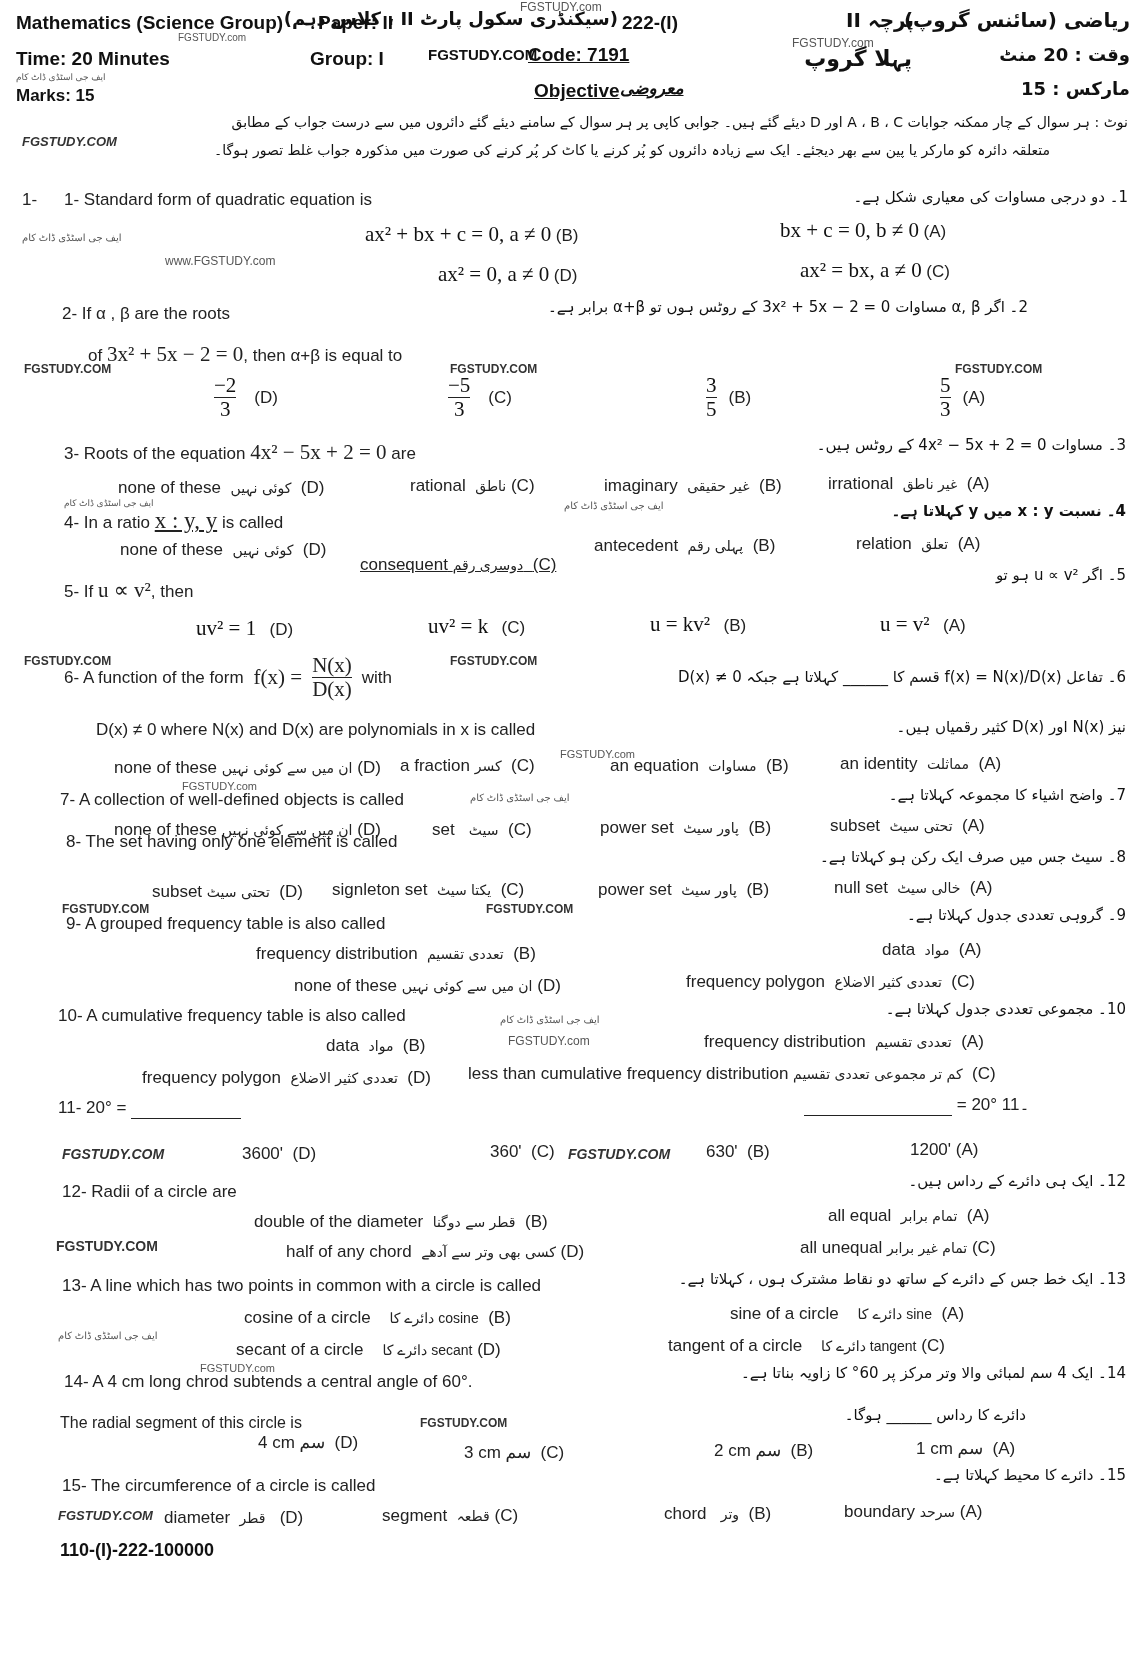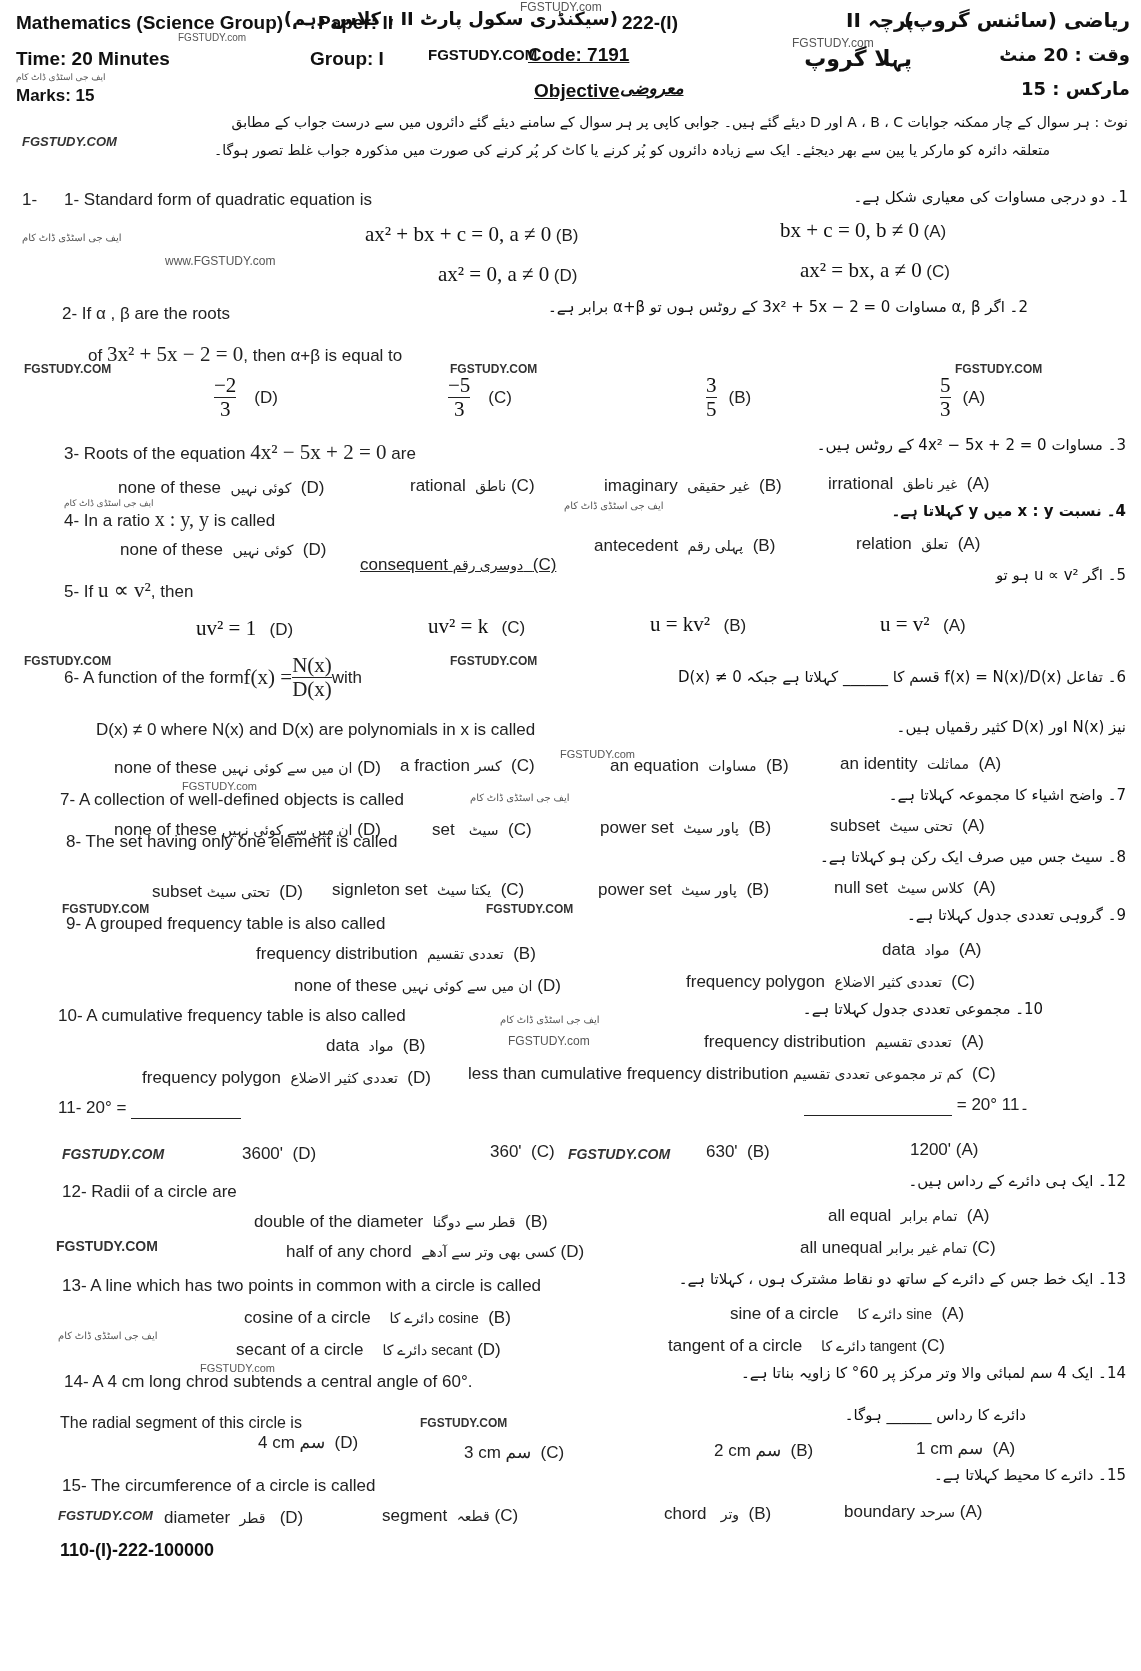--- a/index.html
+++ b/index.html
@@ -126,21 +126,21 @@
   <div class="abs opt" style="left:410px;top:476px;"><span>rational</span>&nbsp;&nbsp;<span class="ur uopt">ناطق</span>&nbsp;<span>(C)</span></div>
   <div class="abs opt" style="left:604px;top:476px;"><span>imaginary</span>&nbsp;&nbsp;<span class="ur uopt">غیر حقیقی</span>&nbsp;&nbsp;<span>(B)</span></div>
   <div class="abs opt" style="left:828px;top:474px;"><span>irrational</span>&nbsp;&nbsp;<span class="ur uopt">غیر ناطق</span>&nbsp;&nbsp;<span>(A)</span></div>
   <div class="abs wm-light" style="left:564px;top:500px;font-size:10px;">ایف جی اسٹڈی ڈاٹ کام</div>
   <div class="abs wm-light" style="left:64px;top:498px;font-size:9px;">ایف جی اسٹڈی ڈاٹ کام</div>
 </div>
 
 <div>
   <div class="abs q" style="left:64px;top:508px;">
     <span>4- In a ratio</span>
-    <span class="math" style="font-size:20px;">x : y, y</span>
+    <span class="math" style="font-size:23px;text-decoration:underline;">x : y, y</span>
     <span>is called</span>
   </div>
   <div class="abs ur uq" style="left:700px;top:502px;width:426px;text-align:right;font-weight:bold;">4۔ نسبت x : y میں y کہلاتا ہے۔</div>
   <div class="abs opt" style="left:120px;top:540px;"><span>none of these</span>&nbsp;&nbsp;<span class="ur uopt">کوئی نہیں</span>&nbsp;&nbsp;<span>(D)</span></div>
   <div class="abs opt" style="left:360px;top:555px;text-decoration:underline;"><span>consequent</span>&nbsp;<span class="ur uopt">دوسری رقم</span>&nbsp;&nbsp;<span>(C)</span></div>
   <div class="abs opt" style="left:594px;top:536px;"><span>antecedent</span>&nbsp;&nbsp;<span class="ur uopt">پہلی رقم</span>&nbsp;&nbsp;<span>(B)</span></div>
   <div class="abs opt" style="left:856px;top:534px;"><span>relation</span>&nbsp;&nbsp;<span class="ur uopt">تعلق</span>&nbsp;&nbsp;<span>(A)</span></div>
 </div>
 
 <div>
@@ -151,21 +151,21 @@
   <div class="abs ur uq" style="left:800px;top:566px;width:326px;text-align:right;">5۔ اگر u ∝ v² ہو تو</div>
   <div class="abs" style="left:196px;top:616px;"><span class="math">uv² = 1</span>&nbsp;&nbsp;&nbsp;<span class="opt">(D)</span></div>
   <div class="abs" style="left:428px;top:614px;"><span class="math">uv² = k</span>&nbsp;&nbsp;&nbsp;<span class="opt">(C)</span></div>
   <div class="abs" style="left:650px;top:612px;"><span class="math">u = kv²</span>&nbsp;&nbsp;&nbsp;<span class="opt">(B)</span></div>
   <div class="abs" style="left:880px;top:612px;"><span class="math">u = v²</span>&nbsp;&nbsp;&nbsp;<span class="opt">(A)</span></div>
 </div>
 
 <div>
   <div class="abs wm" style="left:24px;top:654px;font-size:12px;">FGSTUDY.COM</div>
   <div class="abs wm" style="left:450px;top:654px;font-size:12px;">FGSTUDY.COM</div>
-  <div class="abs q" style="left:64px;top:654px;display:flex;align-items:center;">
+  <div class="abs q" style="left:64px;top:654px;display:flex;align-items:center;gap:10px;">
     <span>6- A function of the form</span>
     <span class="math">f(x) =</span>
     <span class="frac">
         <span>N(x)</span>
         <span class="bar"></span>
         <span>D(x)</span>
       </span>
     <span>with</span>
   </div>
   <div class="abs ur uq" style="left:550px;top:668px;width:576px;text-align:right;">6۔ تفاعل f(x) = N(x)/D(x) قسم کا ______ کہلاتا ہے جبکہ D(x) ≠ 0</div>
@@ -188,38 +188,38 @@
   <div class="abs opt" style="left:600px;top:818px;"><span>power set</span>&nbsp;&nbsp;<span class="ur uopt">پاور سیٹ</span>&nbsp;&nbsp;<span>(B)</span></div>
   <div class="abs opt" style="left:830px;top:816px;"><span>subset</span>&nbsp;&nbsp;<span class="ur uopt">تحتی سیٹ</span>&nbsp;&nbsp;<span>(A)</span></div>
 </div>
 
 <div>
   <div class="abs q" style="left:66px;top:832px;">8- The set having only one element is called</div>
   <div class="abs ur uq" style="left:720px;top:848px;width:406px;text-align:right;">8۔ سیٹ جس میں صرف ایک رکن ہو کہلاتا ہے۔</div>
   <div class="abs opt" style="left:152px;top:882px;"><span>subset</span>&nbsp;<span class="ur uopt">تحتی سیٹ</span>&nbsp;&nbsp;<span>(D)</span></div>
   <div class="abs opt" style="left:332px;top:880px;"><span>signleton set</span>&nbsp;&nbsp;<span class="ur uopt">یکتا سیٹ</span>&nbsp;&nbsp;<span>(C)</span></div>
   <div class="abs opt" style="left:598px;top:880px;"><span>power set</span>&nbsp;&nbsp;<span class="ur uopt">پاور سیٹ</span>&nbsp;&nbsp;<span>(B)</span></div>
-  <div class="abs opt" style="left:834px;top:878px;"><span>null set</span>&nbsp;&nbsp;<span class="ur uopt">کلاس سیٹ</span>&nbsp;&nbsp;<span>(A)</span></div>
+  <div class="abs opt" style="left:834px;top:878px;"><span>null set</span>&nbsp;&nbsp;<span class="ur uopt">خالی سیٹ</span>&nbsp;&nbsp;<span>(A)</span></div>
 </div>
 
 <div>
   <div class="abs wm" style="left:62px;top:902px;font-size:12px;">FGSTUDY.COM</div>
   <div class="abs wm" style="left:486px;top:902px;font-size:12px;">FGSTUDY.COM</div>
   <div class="abs q" style="left:66px;top:914px;">9- A grouped frequency table is also called</div>
   <div class="abs ur uq" style="left:760px;top:906px;width:366px;text-align:right;">9۔ گروہی تعددی جدول کہلاتا ہے۔</div>
   <div class="abs opt" style="left:256px;top:944px;"><span>frequency distribution</span>&nbsp;&nbsp;<span class="ur uopt">تعددی تقسیم</span>&nbsp;&nbsp;<span>(B)</span></div>
   <div class="abs opt" style="left:882px;top:940px;"><span>data</span>&nbsp;&nbsp;<span class="ur uopt">مواد</span>&nbsp;&nbsp;<span>(A)</span></div>
   <div class="abs opt" style="left:294px;top:976px;"><span>none of these</span>&nbsp;<span class="ur uopt">ان میں سے کوئی نہیں</span>&nbsp;<span>(D)</span></div>
   <div class="abs opt" style="left:686px;top:972px;"><span>frequency polygon</span>&nbsp;&nbsp;<span class="ur uopt">تعددی کثیر الاضلاع</span>&nbsp;&nbsp;<span>(C)</span></div>
 </div>
 
 <div>
   <div class="abs q" style="left:58px;top:1006px;">10- A cumulative frequency table is also called</div>
   <div class="abs wm-light" style="left:500px;top:1014px;font-size:10px;">ایف جی اسٹڈی ڈاٹ کام</div>
-  <div class="abs ur uq" style="left:720px;top:1000px;width:406px;text-align:center;">10۔ مجموعی تعددی جدول کہلاتا ہے۔</div>
+  <div class="abs ur uq" style="left:720px;top:1000px;width:406px;text-align:right;">10۔ مجموعی تعددی جدول کہلاتا ہے۔</div>
   <div class="abs opt" style="left:326px;top:1036px;"><span>data</span>&nbsp;&nbsp;<span class="ur uopt">مواد</span>&nbsp;&nbsp;<span>(B)</span></div>
   <div class="abs wm-light" style="left:508px;top:1034px;font-size:12px;">FGSTUDY.com</div>
   <div class="abs opt" style="left:704px;top:1032px;"><span>frequency distribution</span>&nbsp;&nbsp;<span class="ur uopt">تعددی تقسیم</span>&nbsp;&nbsp;<span>(A)</span></div>
   <div class="abs opt" style="left:142px;top:1068px;"><span>frequency polygon</span>&nbsp;&nbsp;<span class="ur uopt">تعددی کثیر الاضلاع</span>&nbsp;&nbsp;<span>(D)</span></div>
   <div class="abs opt" style="left:468px;top:1064px;"><span>less than cumulative frequency distribution</span>&nbsp;<span class="ur uopt">کم تر مجموعی تعددی تقسیم</span>&nbsp;&nbsp;<span>(C)</span></div>
 </div>
 
 <div>
   <div class="abs q" style="left:58px;top:1098px;"><span>11- 20° =</span> <span class="blank" style="width:110px;">&nbsp;</span></div>
   <div class="abs q" style="left:804px;top:1094px;"><span class="blank" style="width:148px;">&nbsp;</span> <span>= 20° ۔11</span></div>

